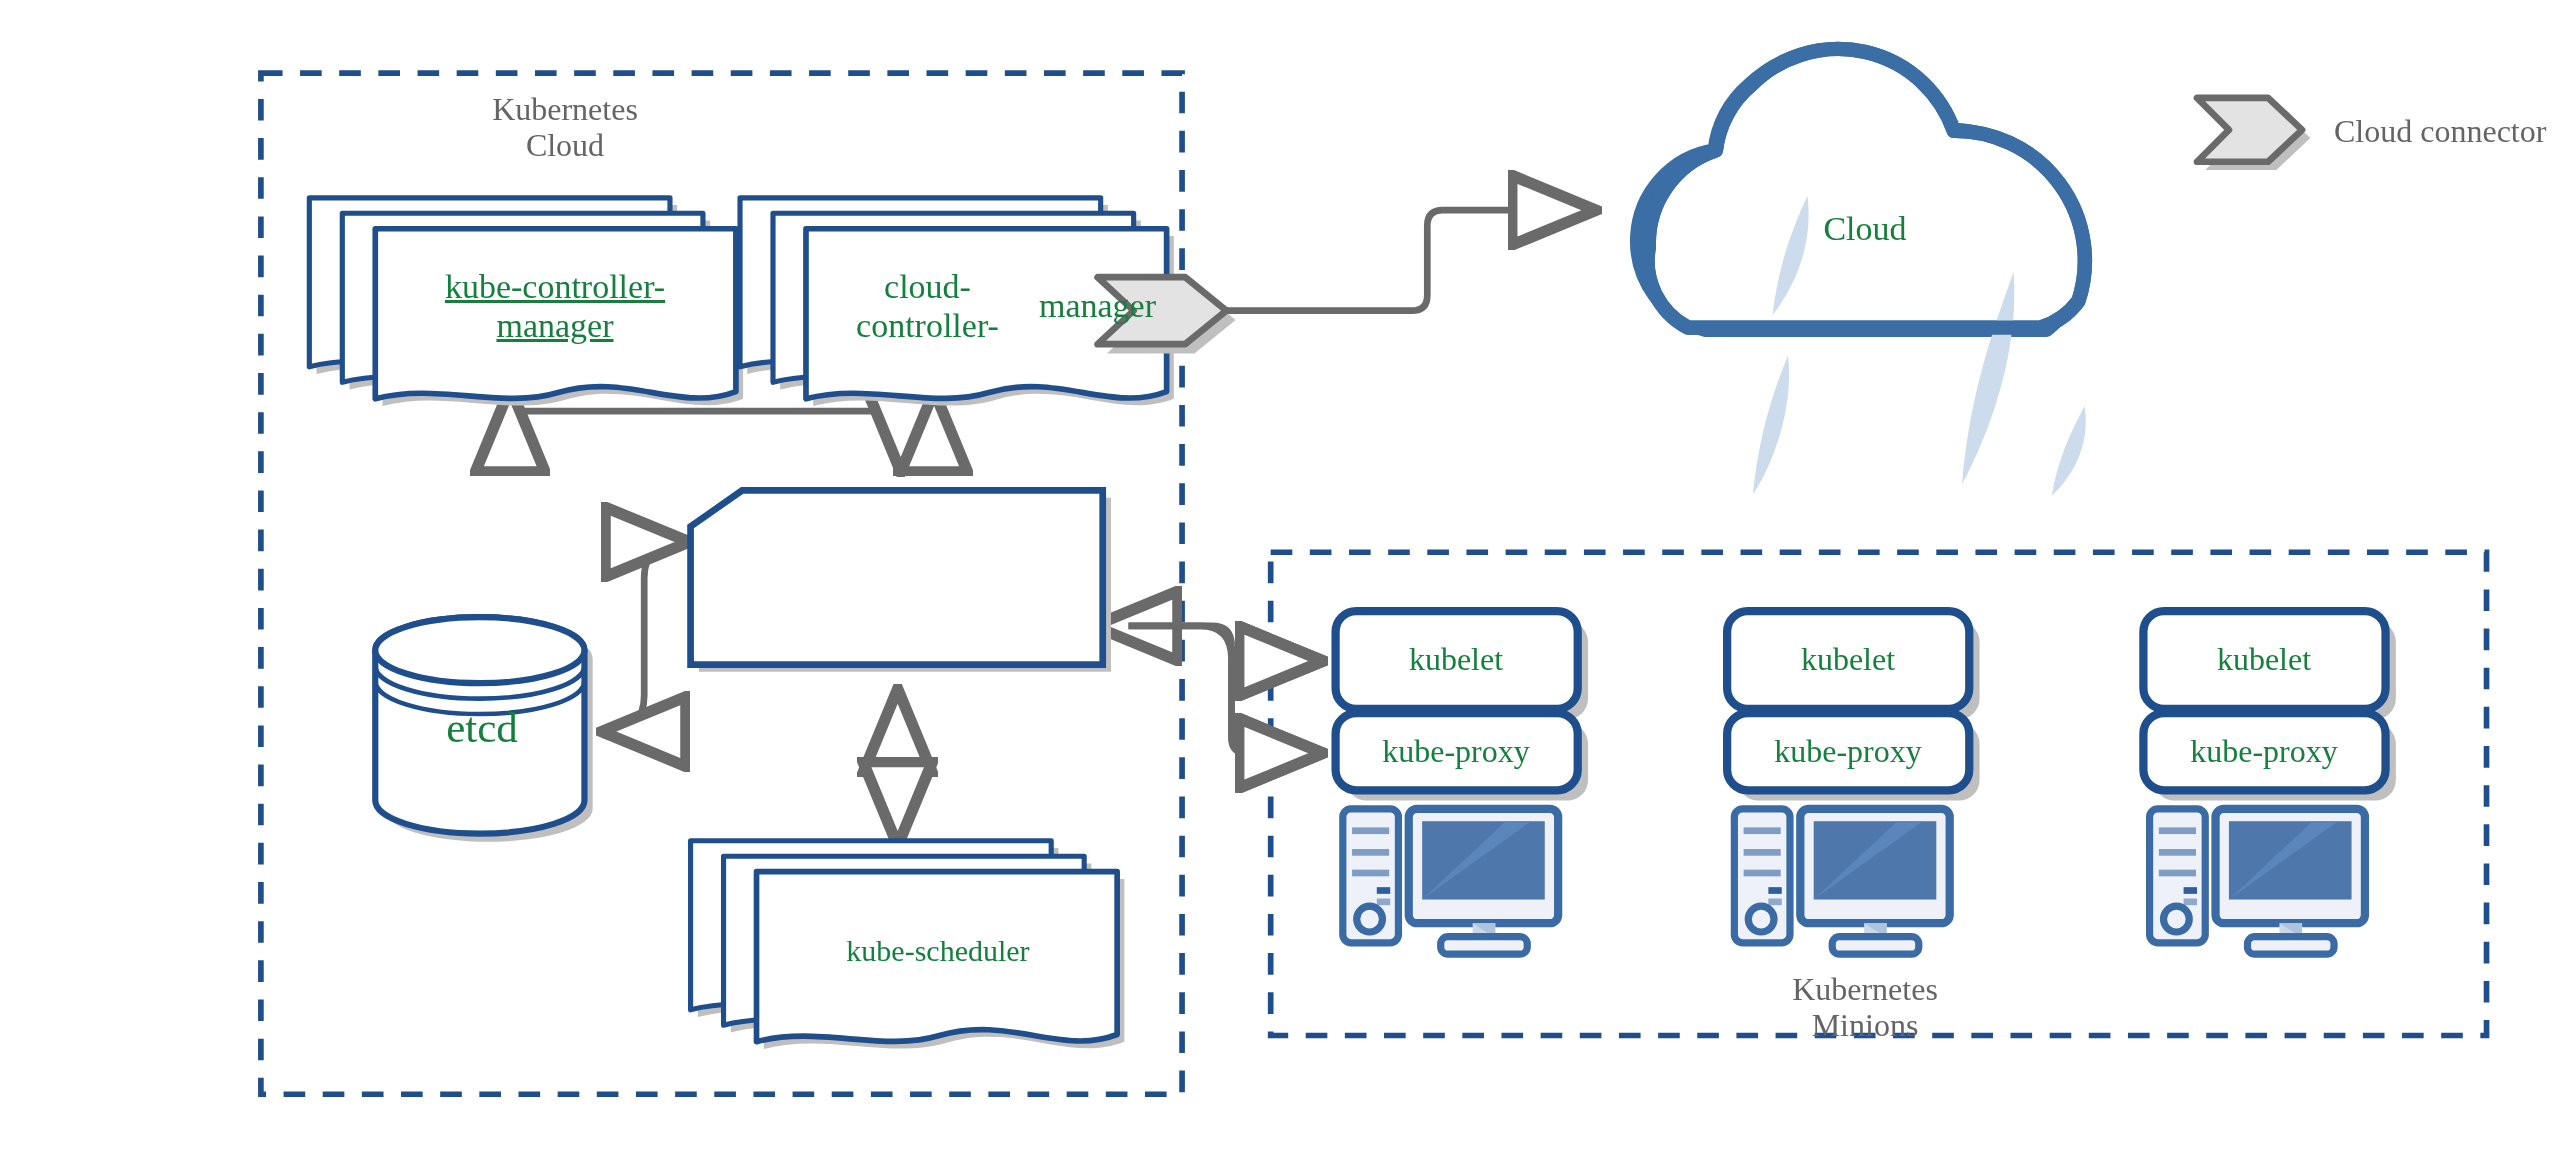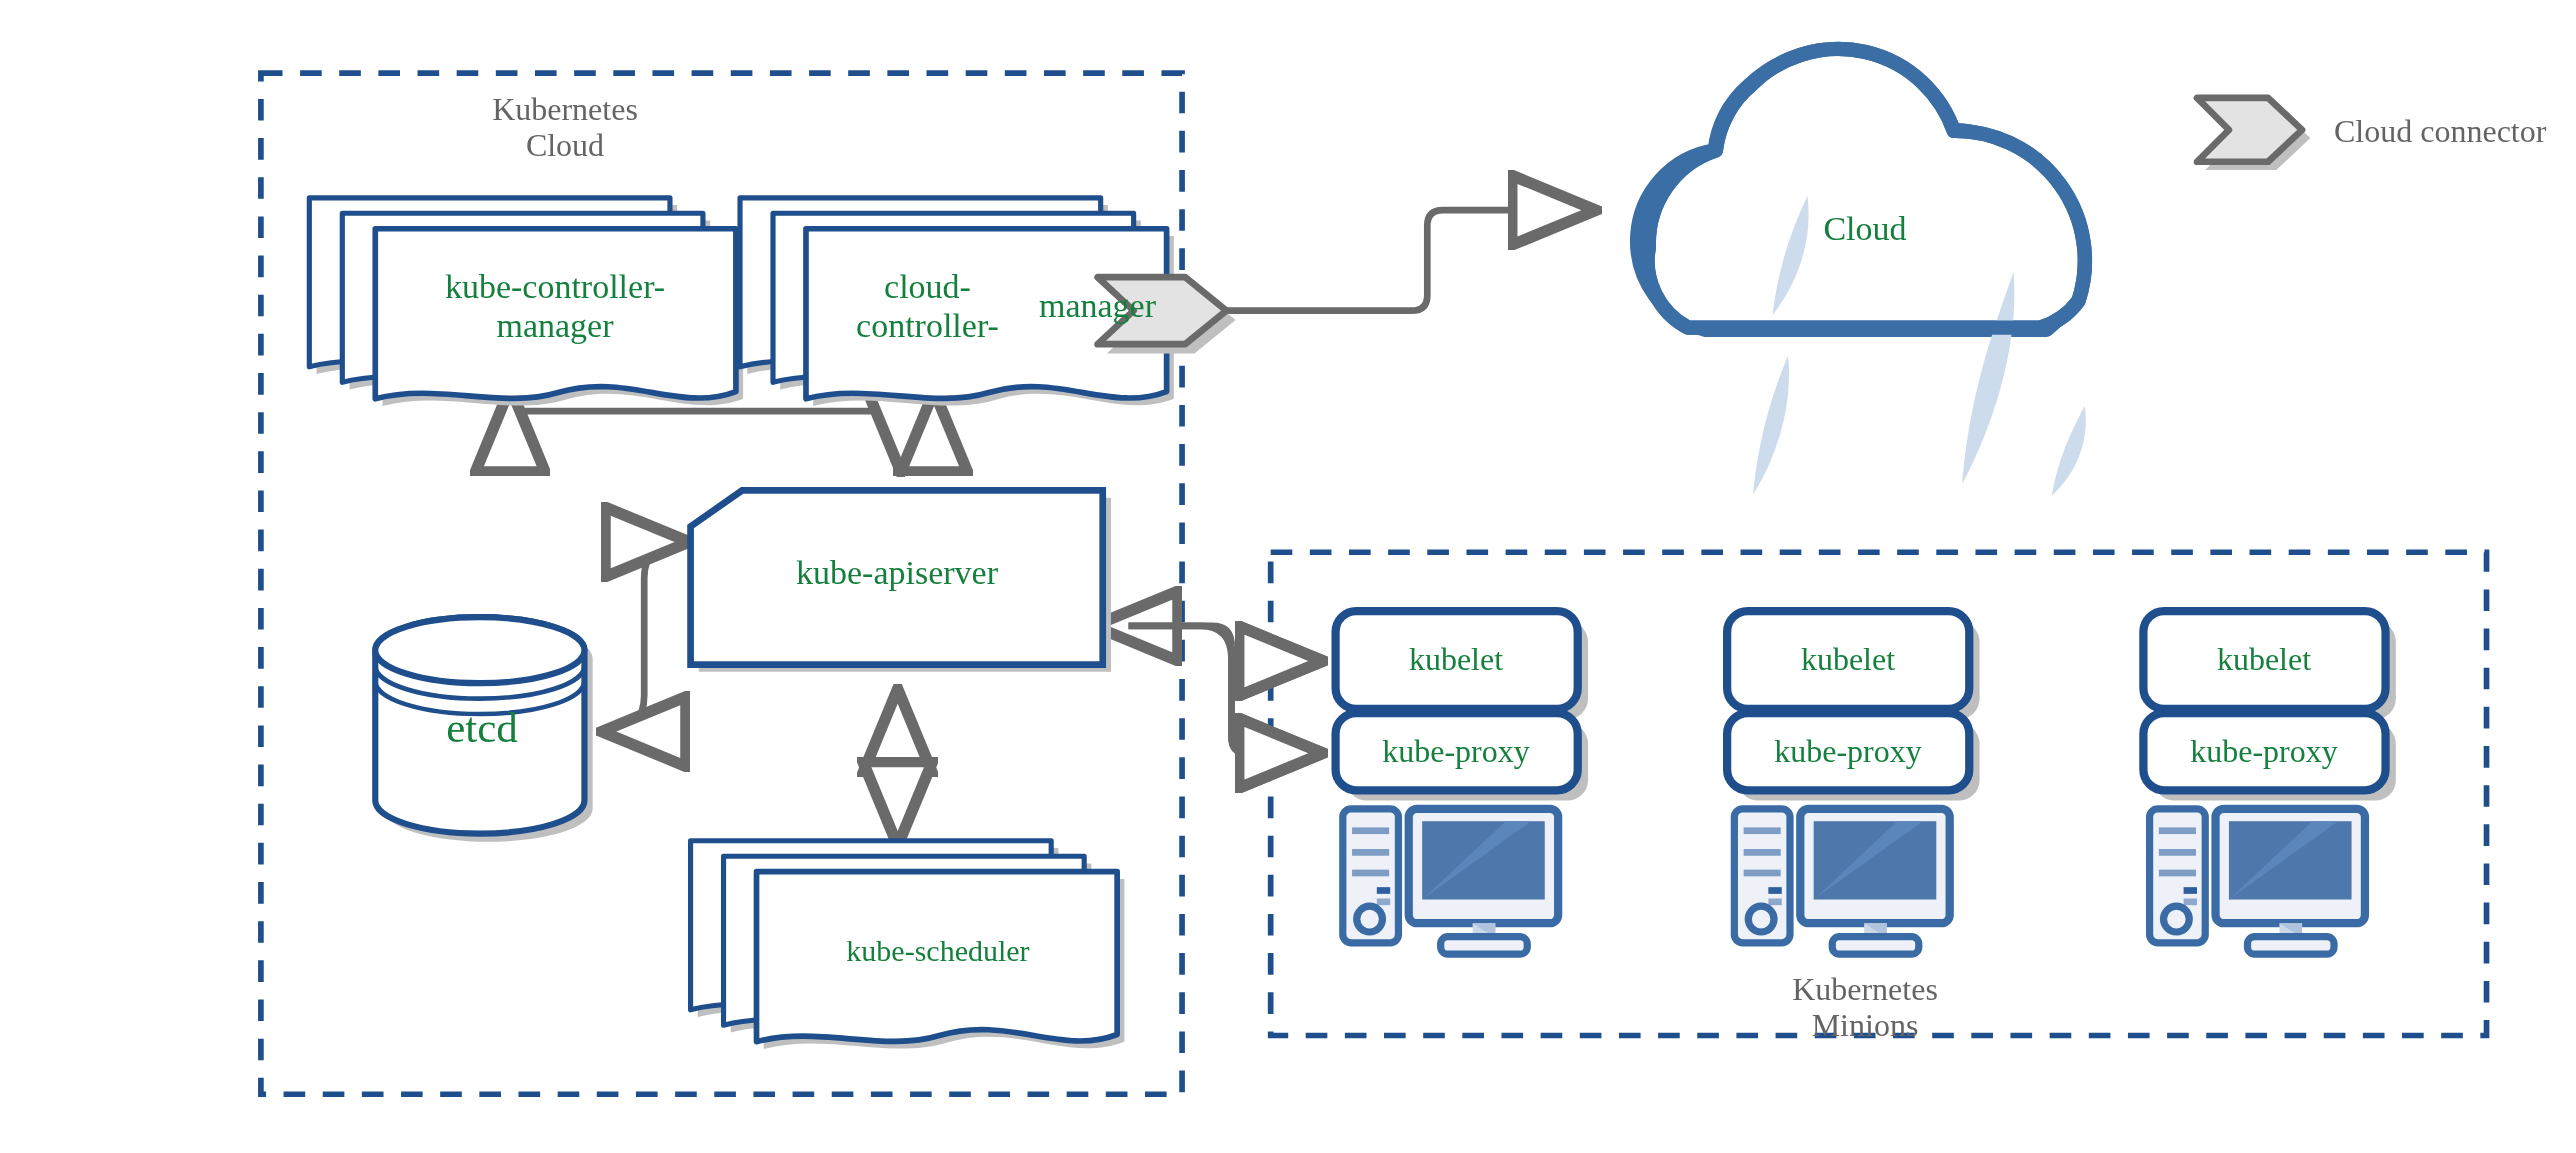--- a/index.html
+++ b/index.html
@@ -267,33 +267,30 @@
 <div class="lbl lbl-gray" style="left:364px;top:92px;width:402px;height:72px;font-size:32px;flex-direction:column;">
   <span>Kubernetes</span>
   <span>Cloud</span>
 </div>
 
 <div class="lbl lbl-gray" style="left:1669px;top:969px;width:392px;height:77px;font-size:32px;flex-direction:column;">
   <span>Kubernetes</span>
   <span>Minions</span>
 </div>
 
-<div class="lbl lbl-blue" style="left:385px;top:242px;width:340px;height:129px;font-size:34px;flex-direction:column;">
+<div class="lbl lbl-blue" style="left:385px;top:242px;width:340px;height:129px;font-size:34px;flex-direction:column;text-decoration:underline;">
   <span>kube-controller-</span>
   <span>manager</span>
 </div>
 
 <div class="lbl lbl-blue" style="left:816px;top:242px;width:340px;height:129px;font-size:34px;flex-direction:row;">
   <span>cloud-controller-</span>
   <span>manager</span>
 </div>
 
-<div class="lbl lbl-blue" style="left:701px;top:545px;width:392px;height:57px;font-size:34px;">
-  <span>kube-apiserver</span>
-</div>
 
 <div class="lbl lbl-blue" style="left:392px;top:700px;width:180px;height:57px;font-size:43px;">
   <span>etcd</span>
 </div>
 
 <div class="lbl lbl-blue" style="left:768px;top:922px;width:340px;height:57px;font-size:30px;">
   <span>kube-scheduler</span>
 </div>
 
 <div class="lbl lbl-blue" style="left:1762px;top:201px;width:206px;height:57px;font-size:34px;">

